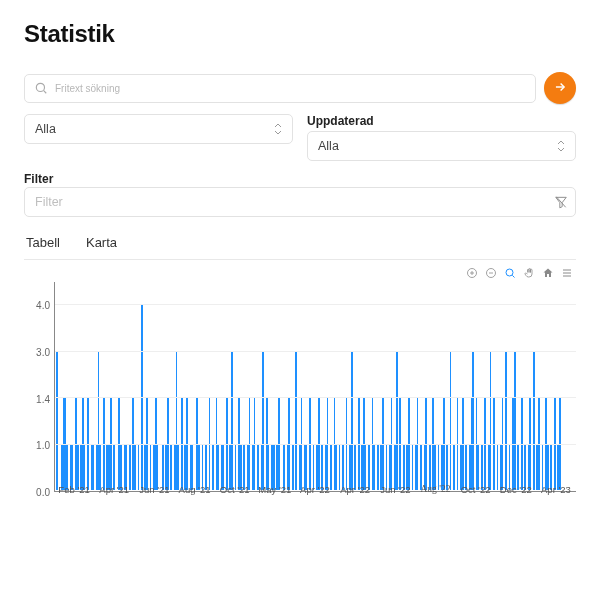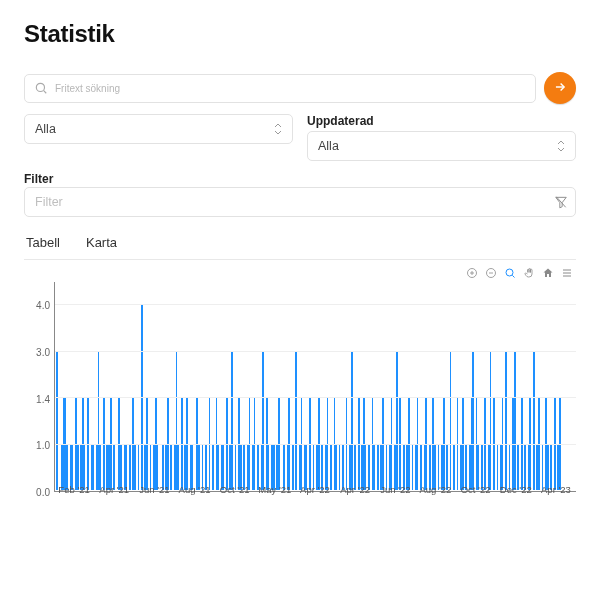--- a/index.html
+++ b/index.html
@@ -658,21 +658,21 @@
       <div class="x-axis" id="x-axis">
           <div class="x-tick" style="left: 3.84615%;">Feb '21</div>
           <div class="x-tick" style="left: 11.5385%;">Apr '21</div>
           <div class="x-tick" style="left: 19.2308%;">Jun '21</div>
           <div class="x-tick" style="left: 26.9231%;">Aug '21</div>
           <div class="x-tick" style="left: 34.6154%;">Oct '21</div>
           <div class="x-tick" style="left: 42.3077%;">May '21</div>
           <div class="x-tick" style="left: 50%;">Apr '22</div>
           <div class="x-tick" style="left: 57.6923%;">Apr '22</div>
           <div class="x-tick" style="left: 65.3846%;">Jun '22</div>
-          <div class="x-tick" style="left: 73.0769%;">Aug '22</div>
+          <div class="x-tick" style="left: 73.0769%; font-family: Liberation Serif, serif;">Aug '22</div>
           <div class="x-tick" style="left: 80.7692%;">Oct '22</div>
           <div class="x-tick" style="left: 88.4615%;">Dec '22</div>
           <div class="x-tick" style="left: 96.1538%;">Apr '23</div>
         </div>
     </div>
   </div>
 
 </div>
 
 </body></html>

